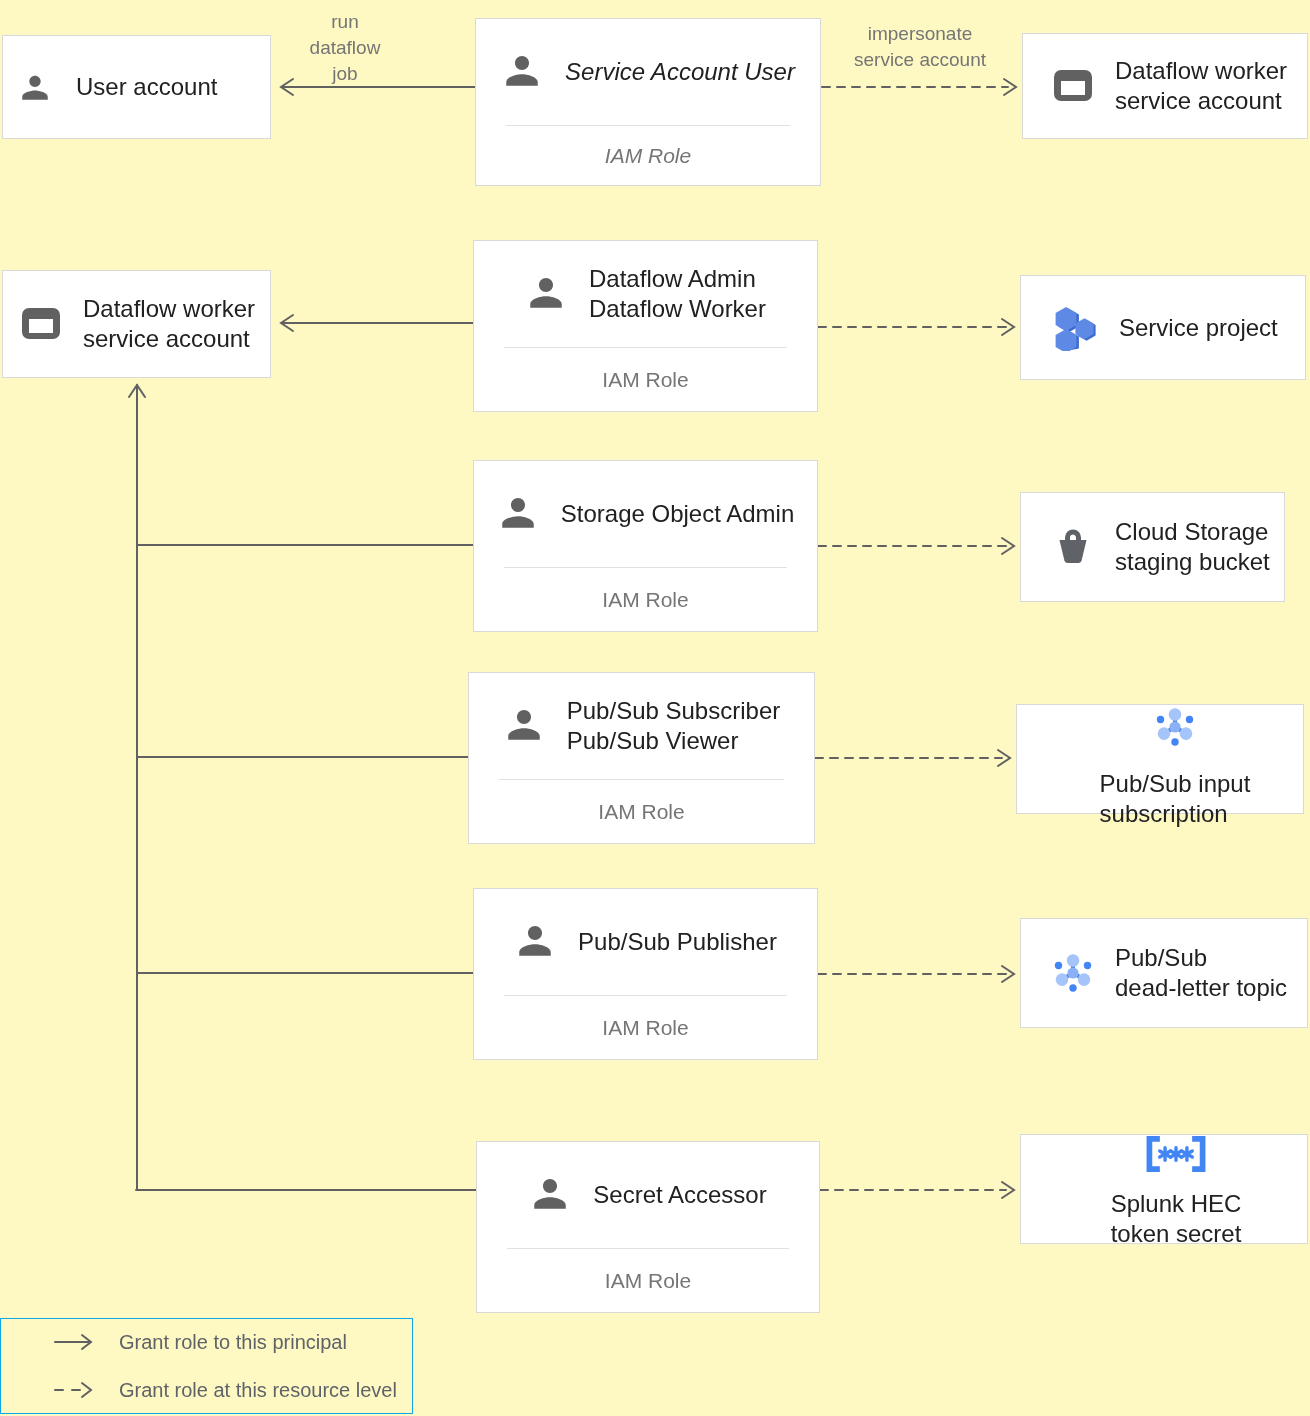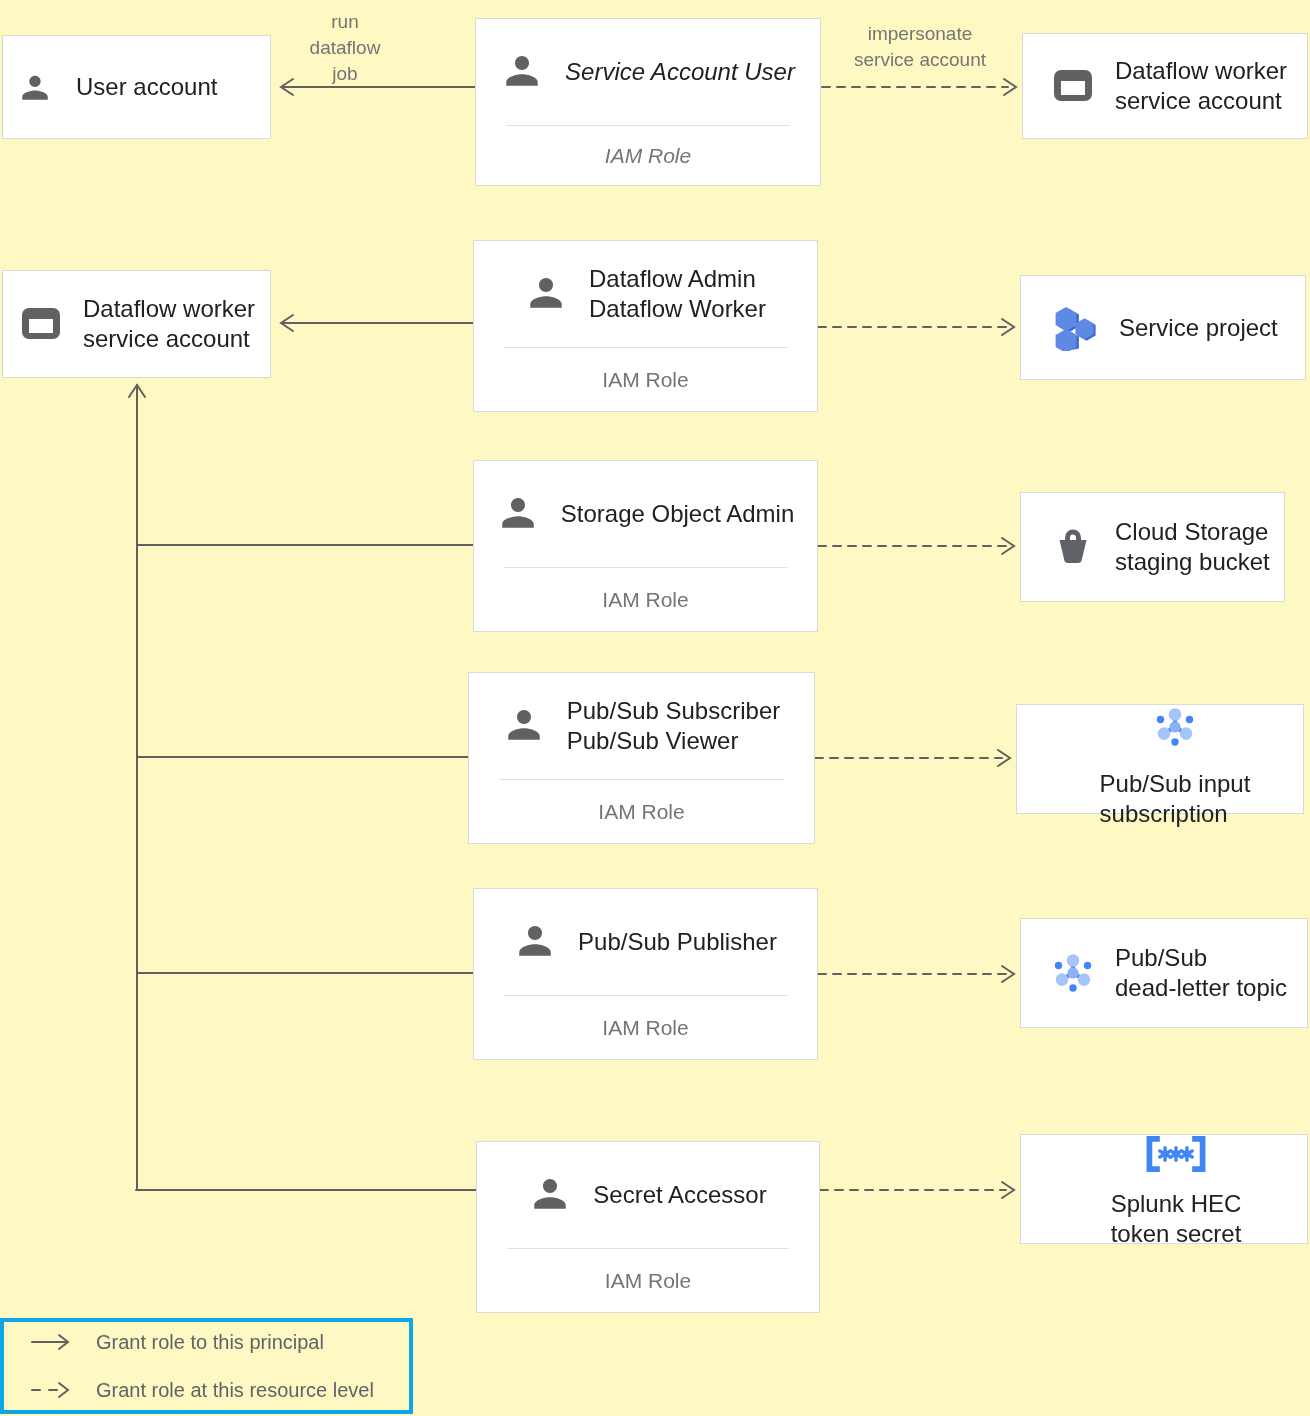--- a/index.html
+++ b/index.html
@@ -25,23 +25,23 @@
     position:absolute;top:107px;left:0;right:0;bottom:0;
     display:flex;align-items:center;justify-content:center;
     font-size:21px;color:#757575;
   }
   .edge-label{
     position:absolute;font-size:19px;line-height:26px;color:#757575;
     text-align:center;
   }
   .legend{
     position:absolute;left:0;top:1318px;width:413px;height:96px;
-    border:4px solid #0ea5e9;box-sizing:border-box;
+    border:1px solid #0ea5e9;box-sizing:border-box;
     display:flex;flex-direction:column;justify-content:center;gap:25px;
-    padding-left:26px;
+    padding-left:52px;
   }
   .legend-row{display:flex;align-items:center;gap:20px;}
   .legend-row .legend-text{font-size:20px;color:#5f6368;white-space:nowrap;}
 </style>
 </head>
 <body>
 
 <div class="canvas">
 
   <svg class="connectors" viewBox="0 0 1310 1416">

